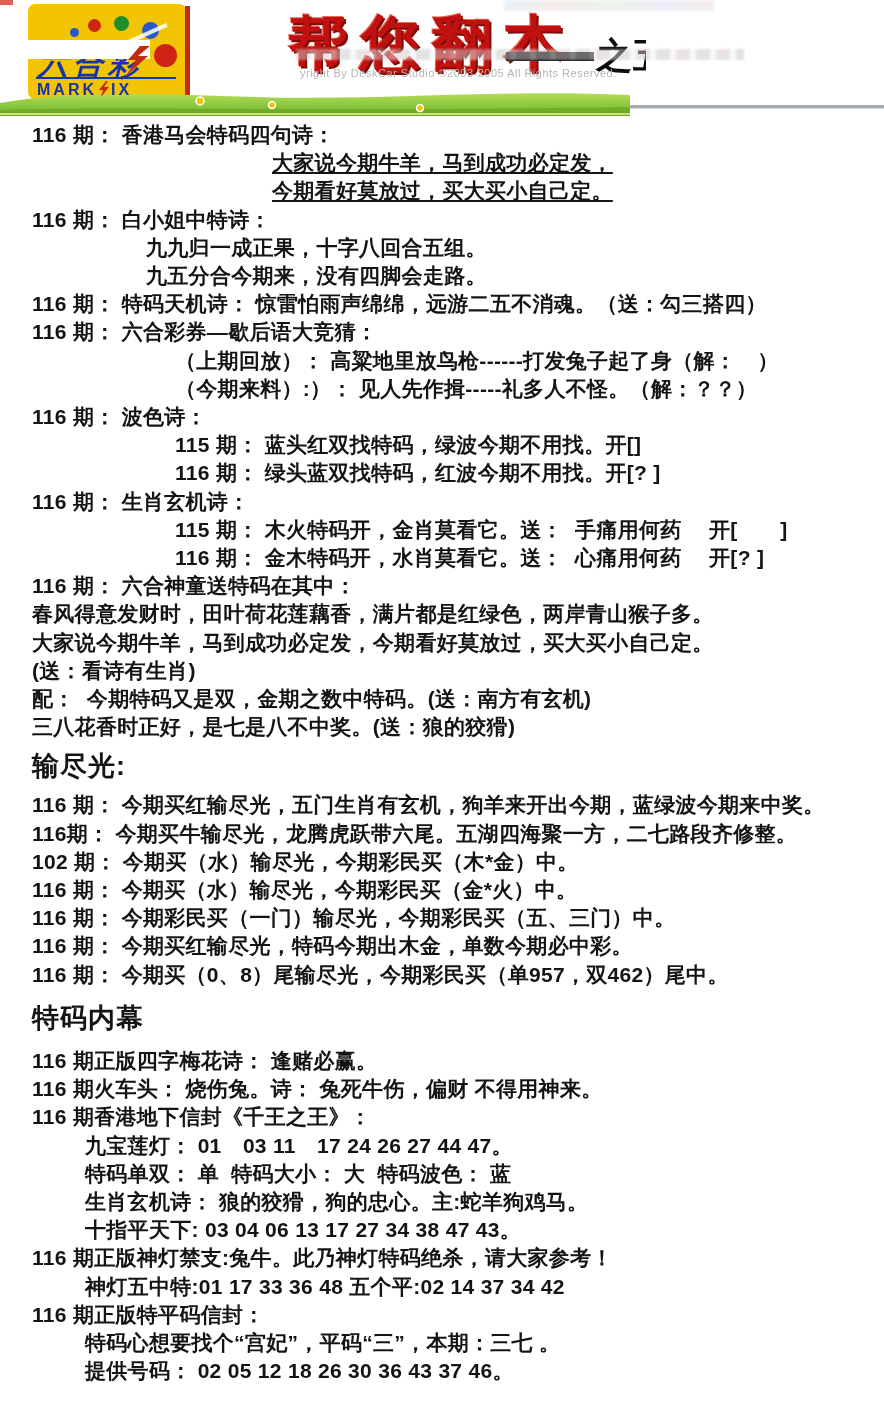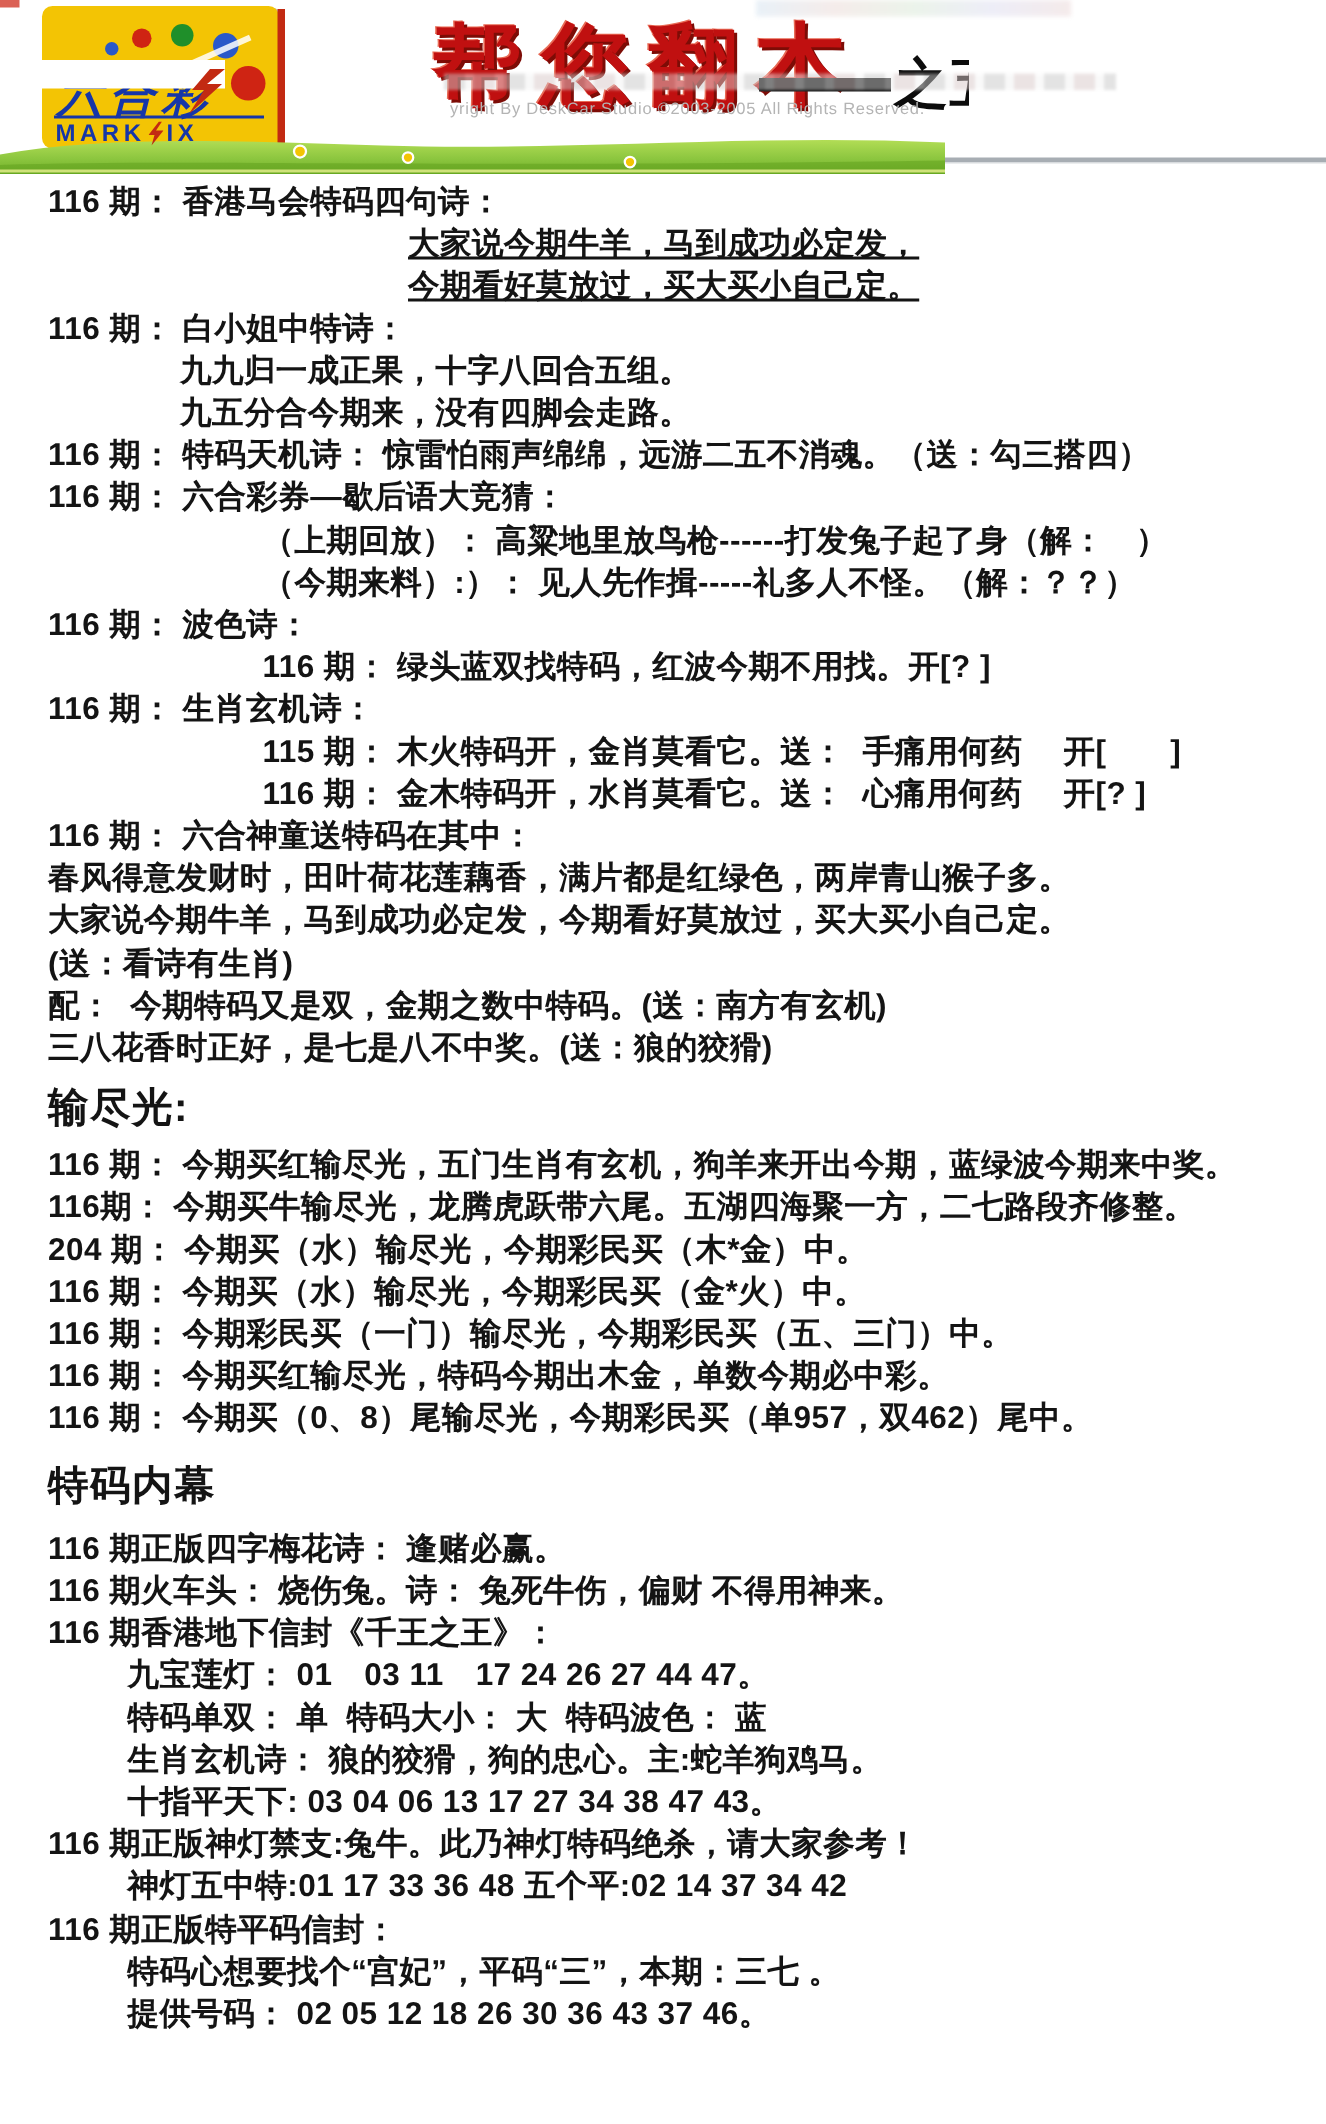--- a/index.html
+++ b/index.html
@@ -52,21 +52,21 @@
   
   .hill { position:absolute; left:0; top:86px; width:630px; height:30px; }
   .hill-underline { position:absolute; left:0; top:113px; width:630px; height:2px; background:#cfe27a; }
   .gray-line { position:absolute; left:630px; top:105px; width:254px; height:3px; background:#a7adb3; }
   .gray-line2 { position:absolute; left:630px; top:108px; width:254px; height:1px; background:#d8dbde; }
 
   
   .content { position:relative; padding:5px 8px 0 32px; }
   .ln { font-size:21px; line-height:28.2px; white-space:pre-wrap; color:#141414; letter-spacing:.3px; }
   .i-poem  { margin-left:240px;text-decoration:underline; }
-  .i-poem2 { margin-left:88px; }
+  .i-poem2 { margin-left:114px; }
   .i-sub   { margin-left:143px; }
   .i-in    { margin-left:53px;  }
   .sec-title { font-size:27px; letter-spacing:1px; color:#141414; }
   .sec-title.s2 { margin:7px 0 7px 0; }
   .sec-title.s3 { margin:11px 0 11px 0; }
 </style>
 </head>
 <body>
 
 <div class="page">
@@ -129,35 +129,36 @@
     <p class="ln i-poem">大家说今期牛羊，马到成功必定发，</p>
     <p class="ln i-poem">今期看好莫放过，买大买小自己定。</p>
     <p class="ln">116 期： 白小姐中特诗：</p>
     <p class="ln i-poem2">九九归一成正果，十字八回合五组。</p>
     <p class="ln i-poem2">九五分合今期来，没有四脚会走路。</p>
     <p class="ln">116 期： 特码天机诗： 惊雷怕雨声绵绵，远游二五不消魂。（送：勾三搭四）</p>
     <p class="ln">116 期： 六合彩券—歇后语大竞猜：</p>
     <p class="ln i-sub">（上期回放）： 高粱地里放鸟枪------打发兔子起了身（解：　）</p>
     <p class="ln i-sub">（今期来料）:）： 见人先作揖-----礼多人不怪。（解：？？）</p>
     <p class="ln">116 期： 波色诗：</p>
+    <p class="ln i-sub">115 期： 蓝头红双找特码，绿波今期不用找。开[]</p>
     <p class="ln i-sub">116 期： 绿头蓝双找特码，红波今期不用找。开[? ]</p>
     <p class="ln">116 期： 生肖玄机诗：</p>
     <p class="ln i-sub">115 期： 木火特码开，金肖莫看它。送：  手痛用何药　 开[　　]</p>
     <p class="ln i-sub">116 期： 金木特码开，水肖莫看它。送：  心痛用何药　 开[? ]</p>
     <p class="ln">116 期： 六合神童送特码在其中：</p>
     <p class="ln">春风得意发财时，田叶荷花莲藕香，满片都是红绿色，两岸青山猴子多。</p>
     <p class="ln">大家说今期牛羊，马到成功必定发，今期看好莫放过，买大买小自己定。</p>
     <p class="ln">(送：看诗有生肖)</p>
     <p class="ln">配：  今期特码又是双，金期之数中特码。(送：南方有玄机)</p>
     <p class="ln">三八花香时正好，是七是八不中奖。(送：狼的狡猾)</p>
 
     <h2 class="sec-title s2">输尽光:</h2>
     <p class="ln">116 期： 今期买红输尽光，五门生肖有玄机，狗羊来开出今期，蓝绿波今期来中奖。</p>
     <p class="ln">116期： 今期买牛输尽光，龙腾虎跃带六尾。五湖四海聚一方，二七路段齐修整。</p>
-    <p class="ln">204 期： 今期买（水）输尽光，今期彩民买（木*金）中。</p>
+    <p class="ln">102 期： 今期买（水）输尽光，今期彩民买（木*金）中。</p>
     <p class="ln">116 期： 今期买（水）输尽光，今期彩民买（金*火）中。</p>
     <p class="ln">116 期： 今期彩民买（一门）输尽光，今期彩民买（五、三门）中。</p>
     <p class="ln">116 期： 今期买红输尽光，特码今期出木金，单数今期必中彩。</p>
     <p class="ln">116 期： 今期买（0、8）尾输尽光，今期彩民买（单957，双462）尾中。</p>
 
     <h2 class="sec-title s3">特码内幕</h2>
     <p class="ln">116 期正版四字梅花诗： 逢赌必赢。</p>
     <p class="ln">116 期火车头： 烧伤兔。诗： 兔死牛伤，偏财 不得用神来。</p>
     <p class="ln">116 期香港地下信封《千王之王》：</p>
     <p class="ln i-in">九宝莲灯： 01　03 11　17 24 26 27 44 47。</p>

